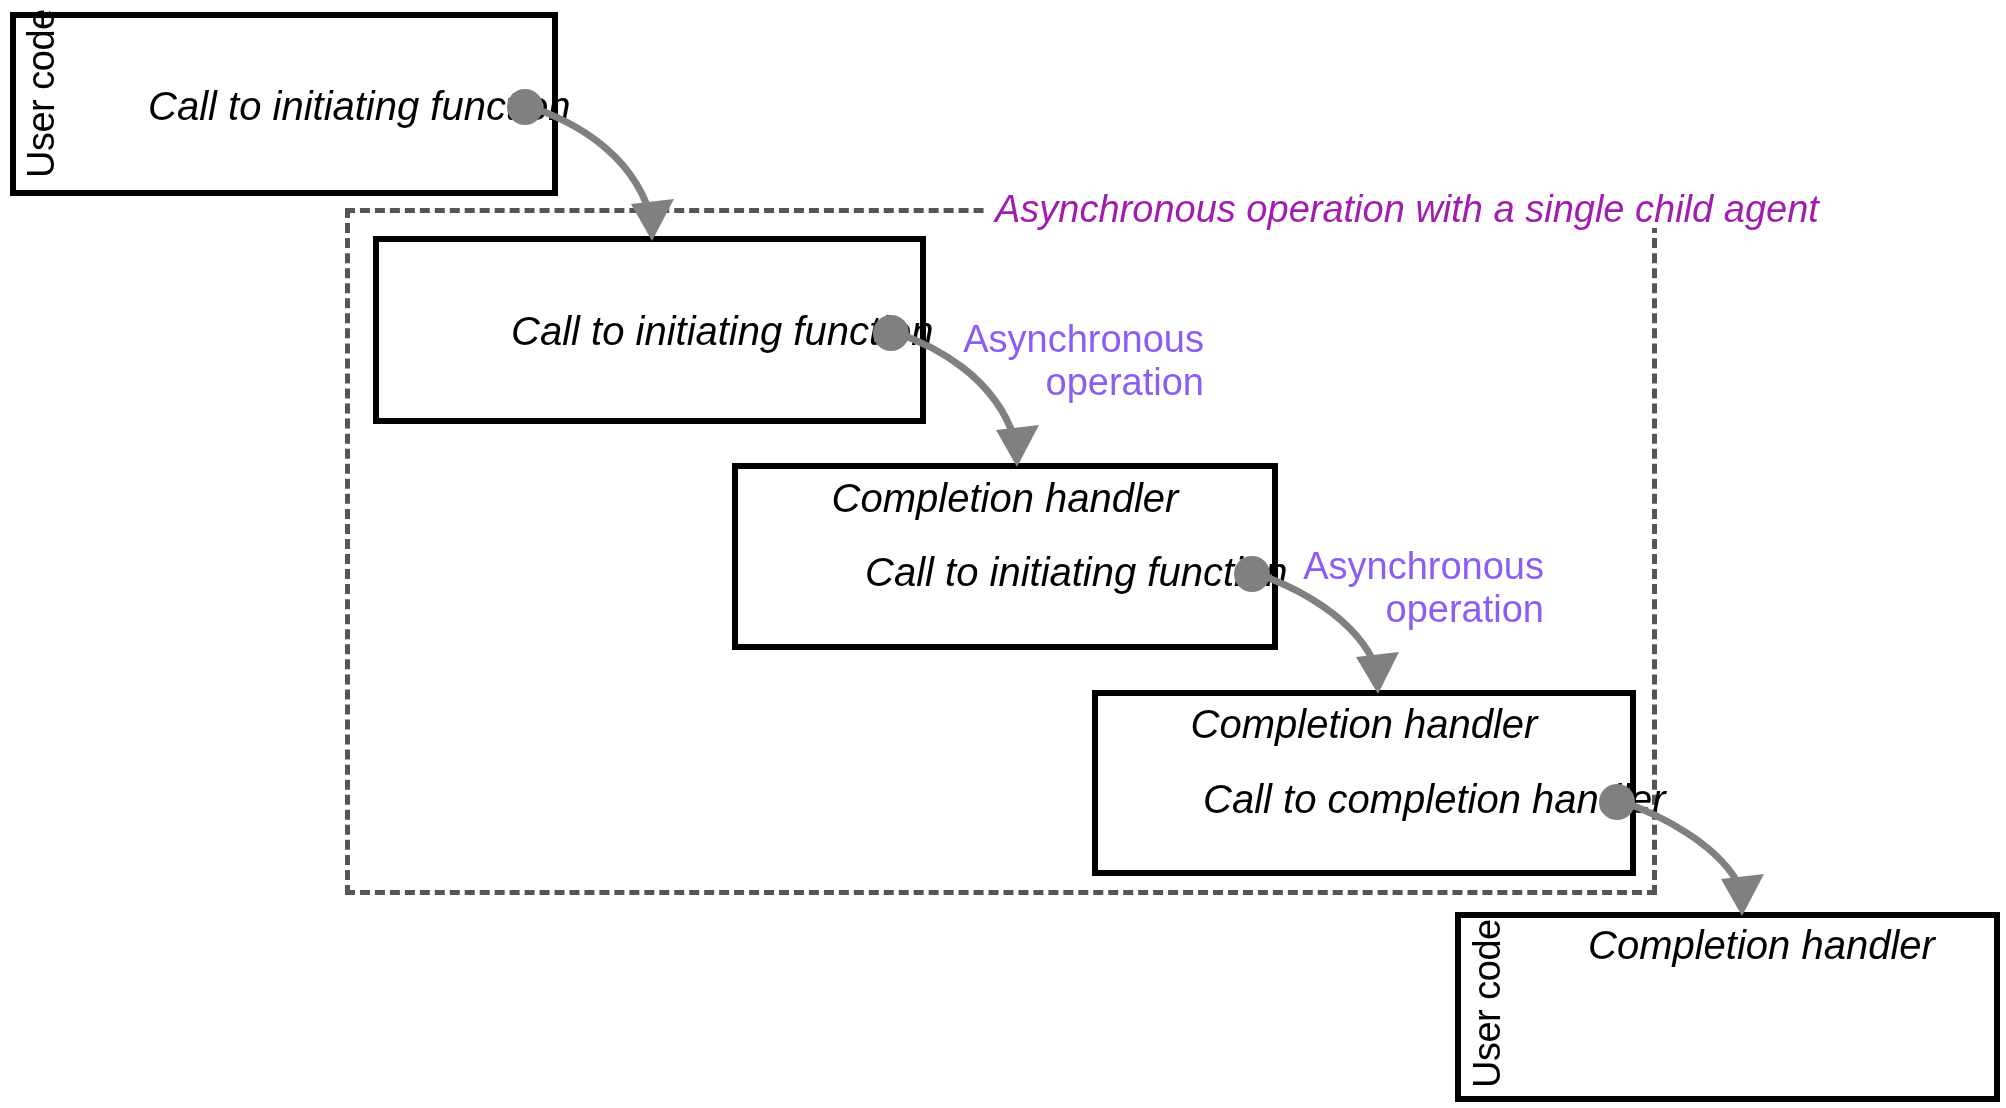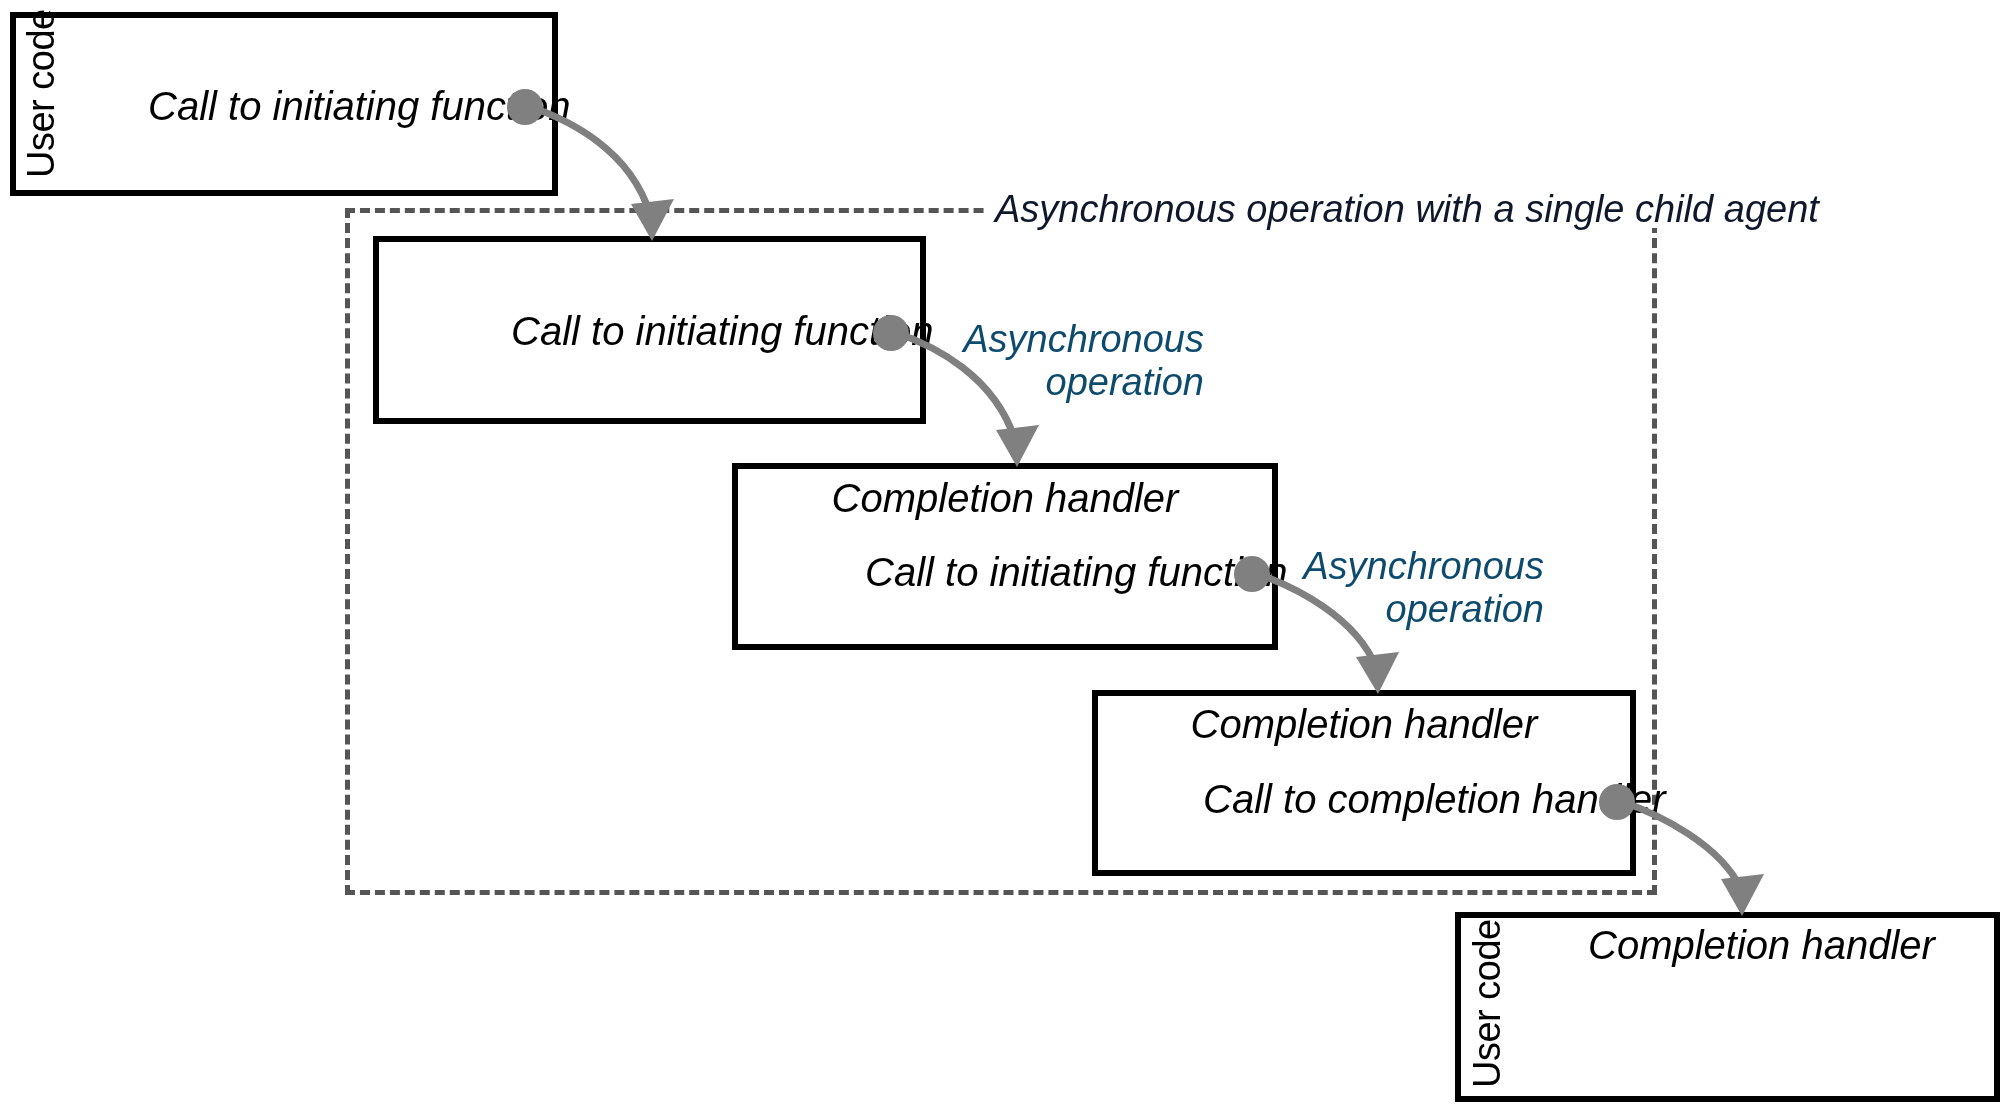--- a/index.html
+++ b/index.html
@@ -58,33 +58,32 @@
   .dashed-group {
     position: absolute;
     box-sizing: border-box;
     border: 5px dashed #555555;
     background: transparent;
   }
   .group-label {
     position: absolute;
     font-style: italic;
     font-size: 38px;
-    color: #0f172a;
+    color: #a21caf;
     white-space: nowrap;
     background: #ffffff;
     padding: 0 10px;
     line-height: 1;
   }
 
   
   .edge-label {
     position: absolute;
-    font-style: italic;
     font-size: 38px;
-    color: #0c4a6e;
+    color: #8b5cf6;
     line-height: 1.12;
     text-align: right;
     white-space: nowrap;
   }
 
   
   #connector-layer {
     position: absolute;
     left: 0;
     top: 0;

